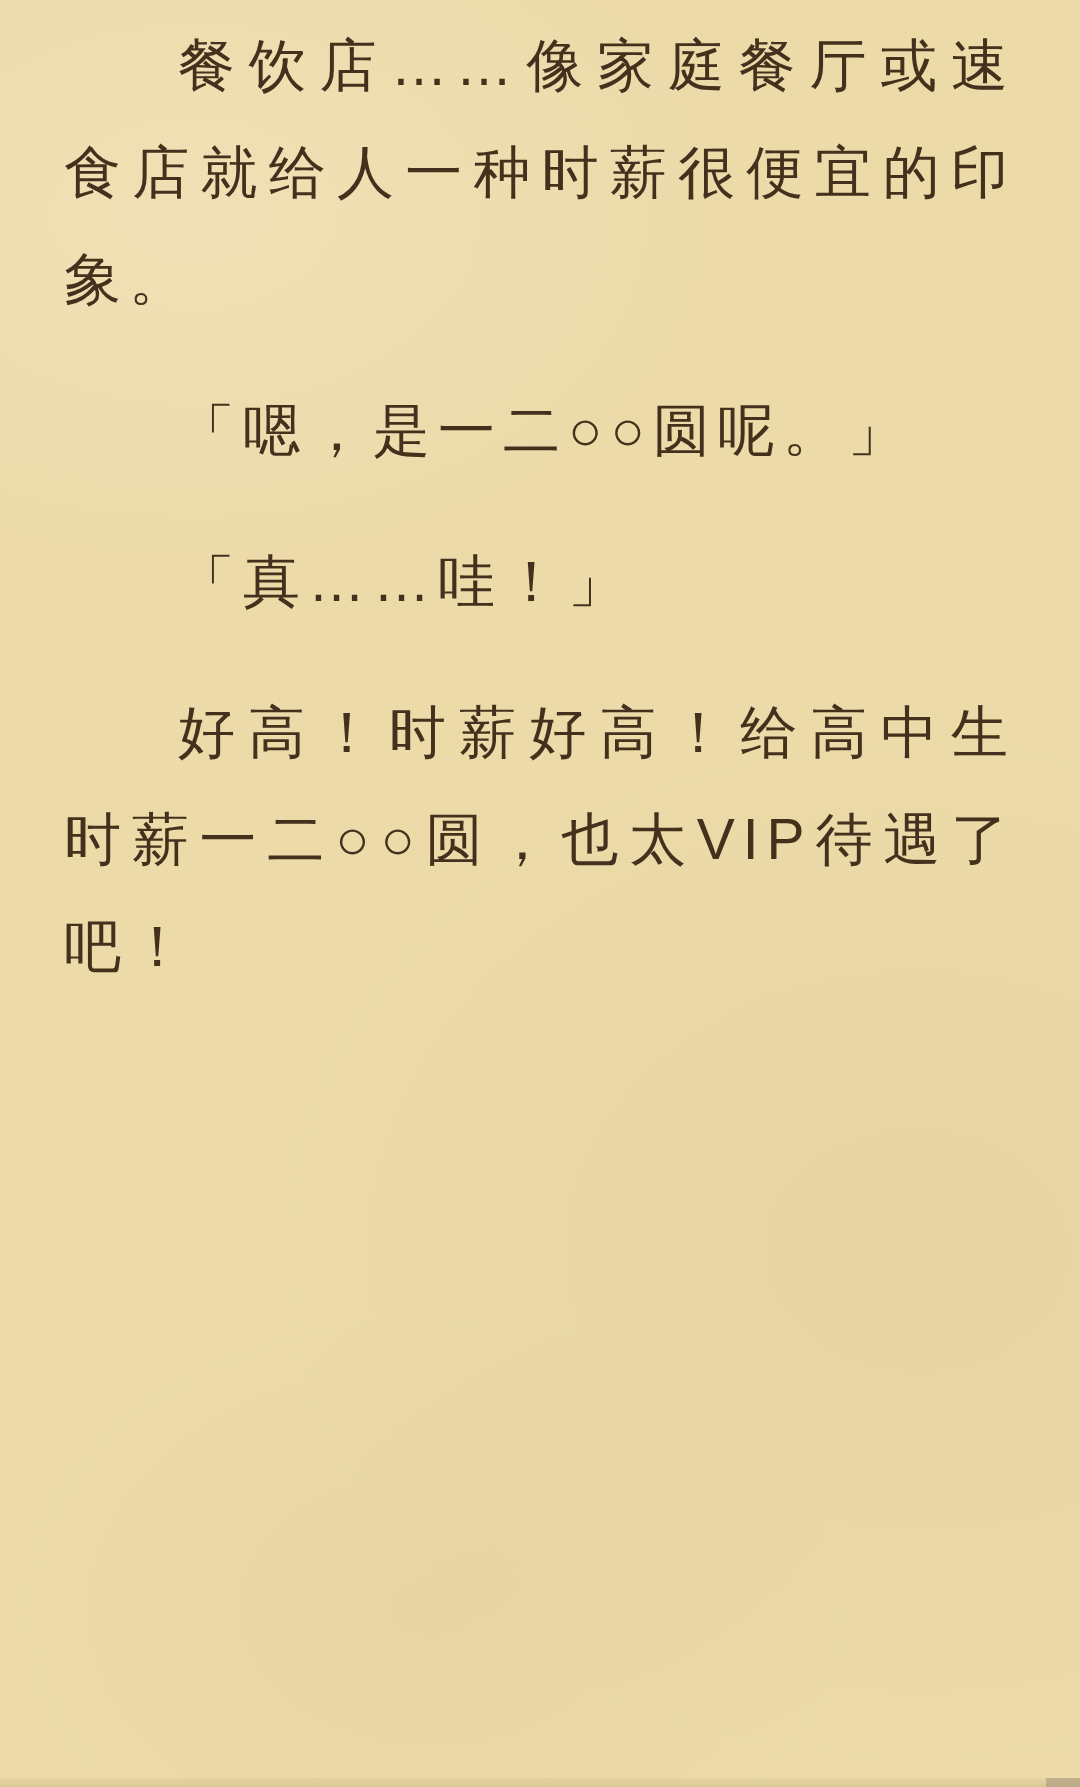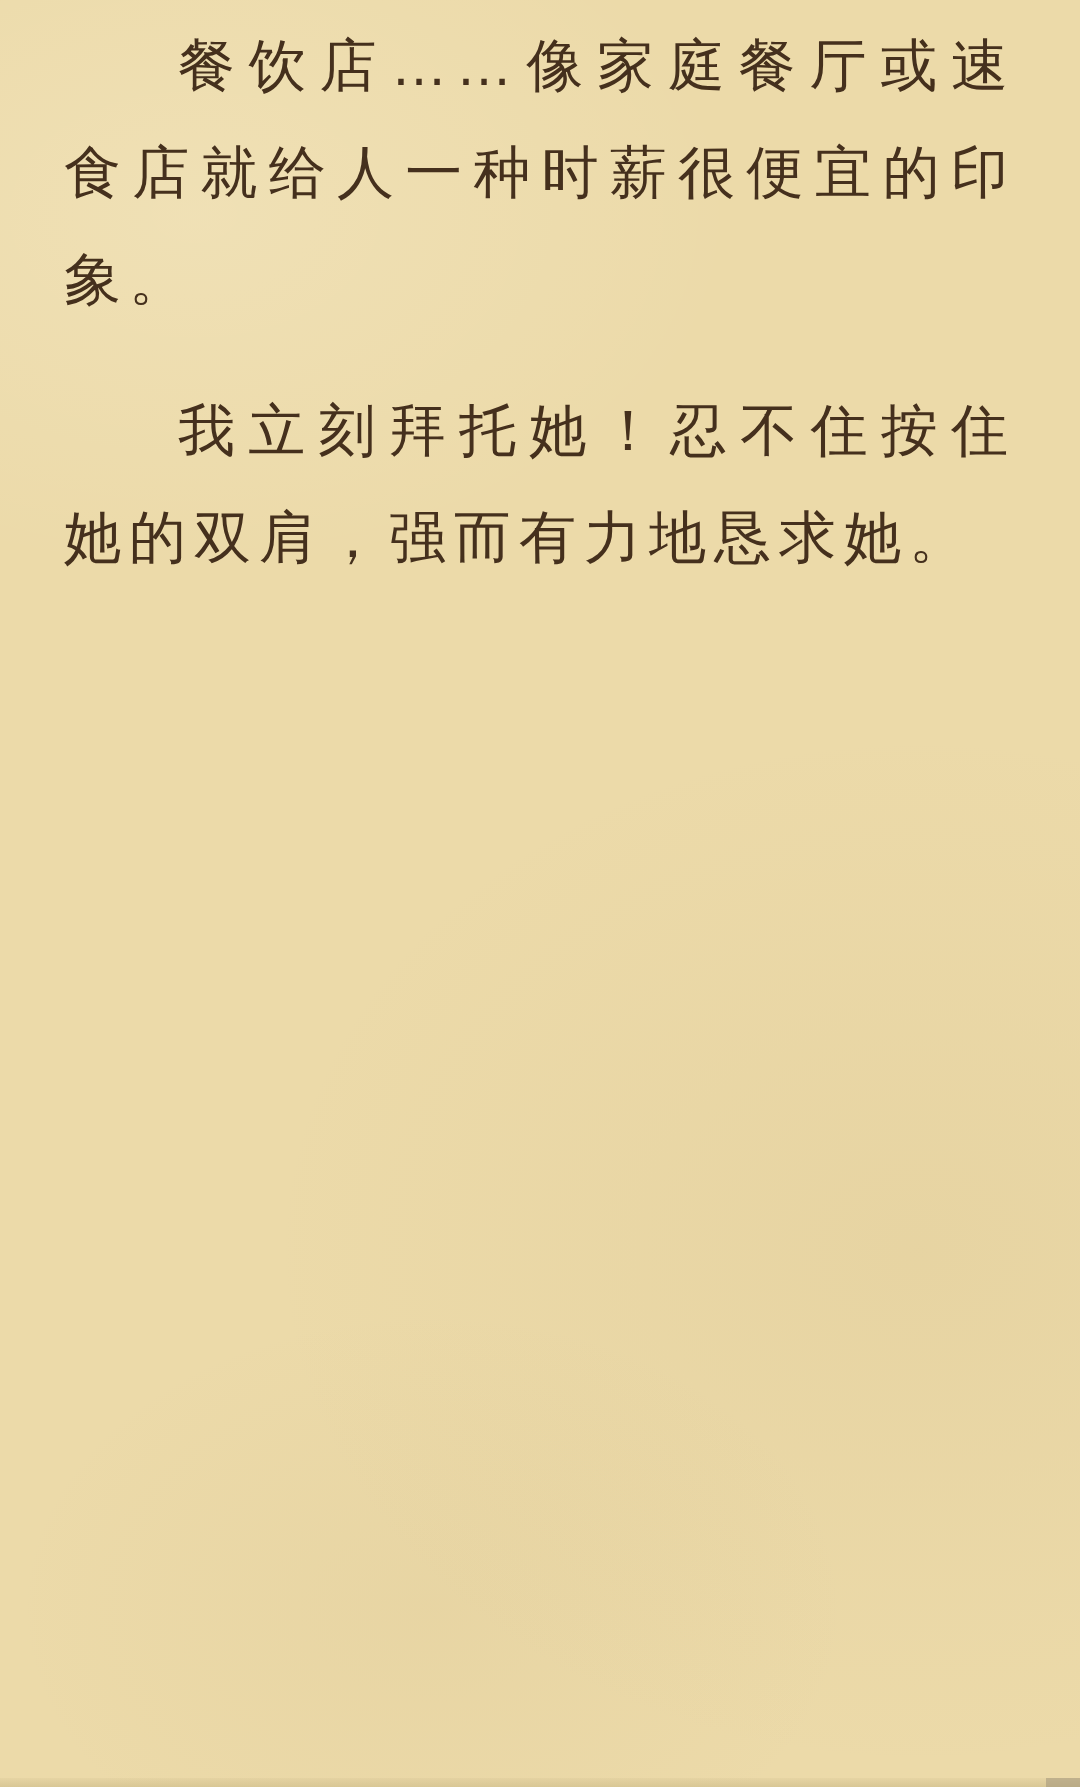--- a/index.html
+++ b/index.html
@@ -54,17 +54,19 @@
     opacity:0.55;
   }
 </style>
 </head>
 <body>
 
 <div class="paper-texture"></div>
 
 <div class="page">
   <p>餐饮店……像家庭餐厅或速食店就给人一种时薪很便宜的印象。</p>
-  <p>我立刻拜托她！忍不住按住她的双肩，强而有力地恳求她。</p>
+  <p>「嗯，是一二○○圆呢。」</p>
+  <p>「真……哇！」</p>
+  <p>好高！时薪好高！给高中生时薪一二○○圆，也太VIP待遇了吧！</p>
 </div>
 
 <div class="bottom-shade"></div>
 <div class="corner-shade"></div>
 
 </body></html>

